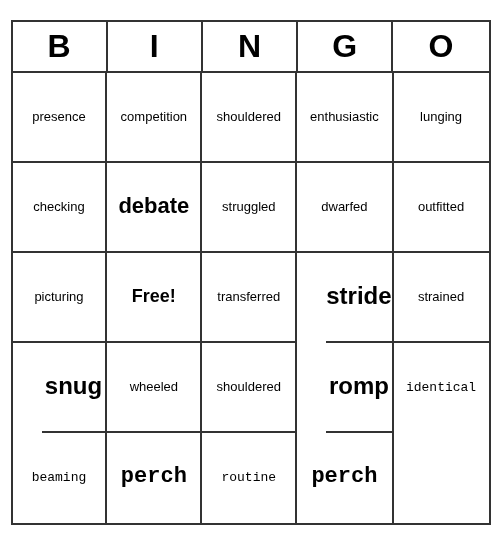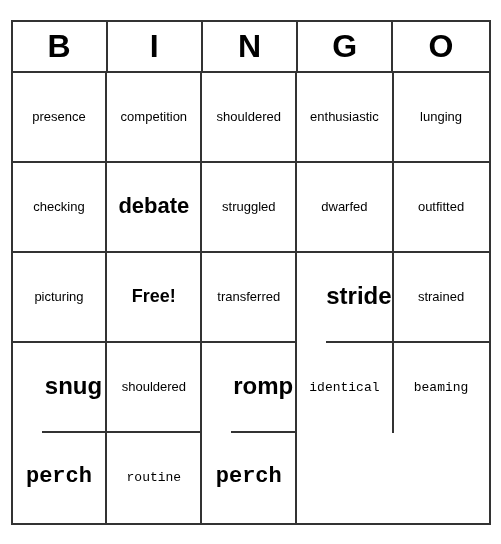--- a/index.html
+++ b/index.html
@@ -106,20 +106,21 @@
       <div class="bingo-cell large">debate</div>
       <div class="bingo-cell">struggled</div>
       <div class="bingo-cell">dwarfed</div>
       <div class="bingo-cell">outfitted</div>
       <div class="bingo-cell">picturing</div>
       <div class="bingo-cell free">Free!</div>
       <div class="bingo-cell">transferred</div>
       <div class="bingo-cell xlarge">stride</div>
       <div class="bingo-cell">strained</div>
       <div class="bingo-cell xlarge">snug</div>
+      <div class="bingo-cell">wheeled</div>
       <div class="bingo-cell">shouldered</div>
       <div class="bingo-cell xlarge">romp</div>
       <div class="bingo-cell">identical</div>
       <div class="bingo-cell">beaming</div>
       <div class="bingo-cell large">perch</div>
       <div class="bingo-cell">routine</div>
       <div class="bingo-cell large">perch</div>
     </div>
 </div>
 

